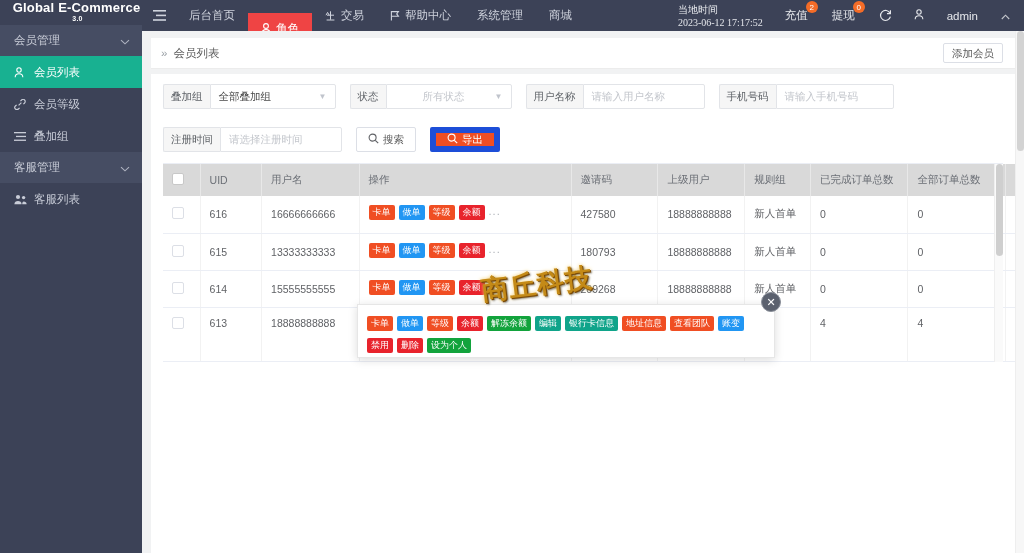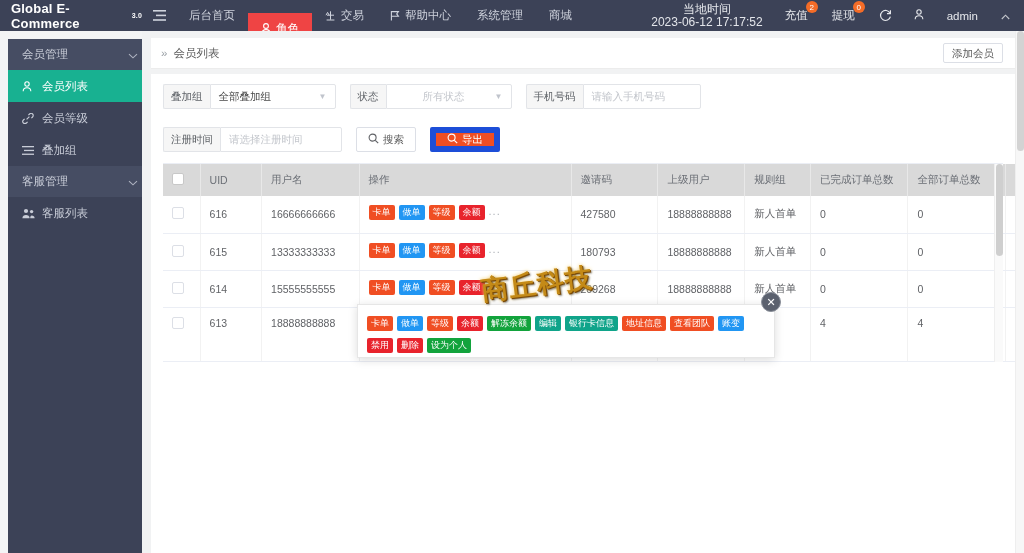--- a/index.html
+++ b/index.html
@@ -11,55 +11,55 @@
 
   
   .topbar {
     position: absolute; top: 0; left: 0; width: 1024px; height: 31px;
     background: #3c4257; display: flex; align-items: center; color: #fff;
     font-size: 11px;
   }
   .brand {
     width: 142px; height: 31px; background: #3c4257; color: #fff;
     display: flex; align-items: center; padding-left: 11px;
-    font-size: 13px; font-weight: bold; letter-spacing: .2px;
+    font-size: 13px; font-weight: bold; letter-spacing: .2px; flex-direction: column;
   }
   .brand .sup { font-size: 7px; vertical-align: super; margin-left: 2px; font-weight: bold; }
   .hamb {
     width: 34px; height: 31px; display: flex; align-items: center; justify-content: center;
   }
   .hamb svg { display:block; }
   .navitem {
     height: 31px; padding: 0 13px; display: flex; align-items: center; gap: 5px;
     color: #cfd3dd; font-size: 11.5px; white-space: nowrap;
   }
   .navitem.active { background: #ef4444; color: #fff; margin-top: 26px; }
   .navicon { display: flex; align-items: center; }
   .spacer { flex: 1; }
   .localtime {
-    text-align: center; line-height: 13px; font-size: 12px; color: #e3e5ea;
+    text-align: left; line-height: 13px; font-size: 10px; color: #e3e5ea;
     padding: 0 10px;
+    font-family: Liberation Serif, serif;
   }
   .localtime .lt-label { color: #e9ebef; }
   .badge-wrap { position: relative; padding: 0 12px; display:flex; align-items:center;
     height:31px; font-size: 11.5px; color:#e6e8ec; }
   .badge {
     position: absolute; top: 1px; right: 2px; min-width: 12px; height: 12px;
     border-radius: 7px; background: #f56c27; color: #fff; font-size: 8px;
     display: flex; align-items: center; justify-content: center; padding: 0 3px;
   }
   .refresh { padding: 0 12px; display:flex; align-items:center; height:31px; }
   .userbox { display:flex; align-items:center; gap:23px; padding: 0 14px 0 10px;
     font-size: 11.5px; color:#e6e8ec; height:31px; }
 
   
   .sidebar {
-    position: absolute; top: 39px; left: 0; width: 142px; bottom: 0;
+    position: absolute; top: 25px; left: 0; width: 142px; bottom: 0;
     background: #3c4257;
-    margin-left: 8px;
   }
   .side-group {
     height: 31px; display: flex; align-items: center; justify-content: space-between;
     padding: 0 12px 0 14px; color: #c9cdd8; font-size: 11.5px;
     background: #464d63;
   }
   .side-item {
     height: 32px; display: flex; align-items: center; gap: 7px;
     padding-left: 14px; color: #c9cdd8; font-size: 11.5px;
     background: #3c4257;
@@ -377,20 +377,26 @@
       </div>
 
       <div class="fgroup">
         <div class="flabel">状态</div>
         <div class="fselect w-sel2">
           <span class="val" style="color:#c3c6cc">所有状态</span>
           <span class="caret">▼</span>
         </div>
       </div>
 
+      <div class="fgroup">
+        <div class="flabel">用户名称</div>
+        <div class="finput w-in1">
+          <span class="ph">请输入用户名称</span>
+        </div>
+      </div>
 
       <div class="fgroup">
         <div class="flabel">手机号码</div>
         <div class="finput w-in2">
           <span class="ph">请输入手机号码</span>
         </div>
       </div>
 
       <div style="flex-basis:100%;height:0"></div>
 

